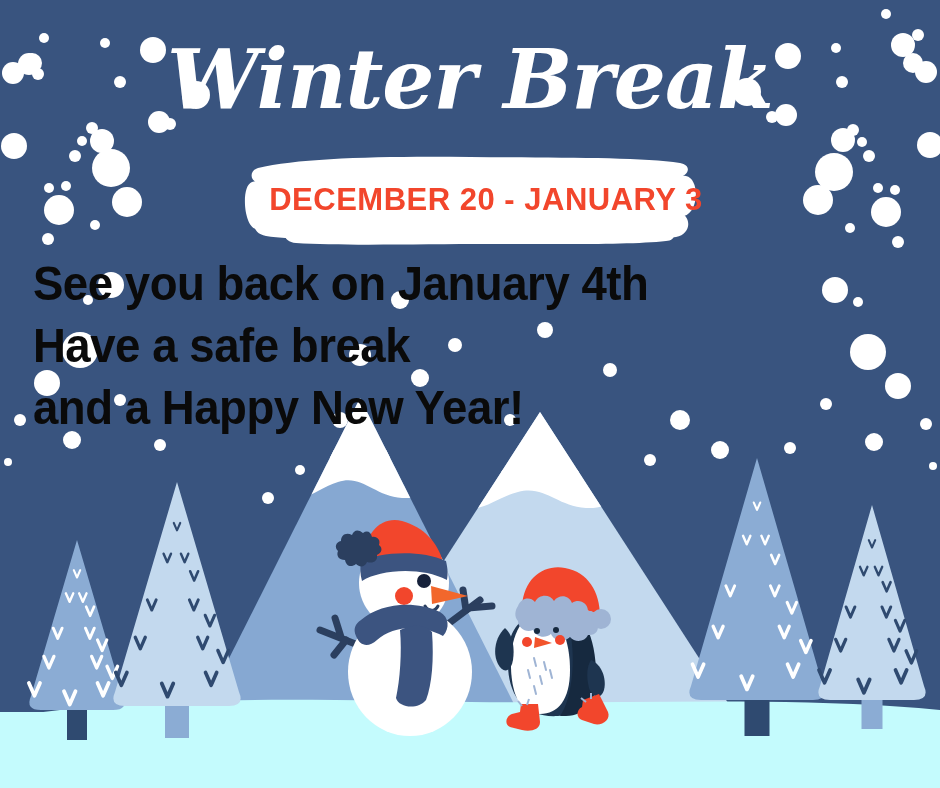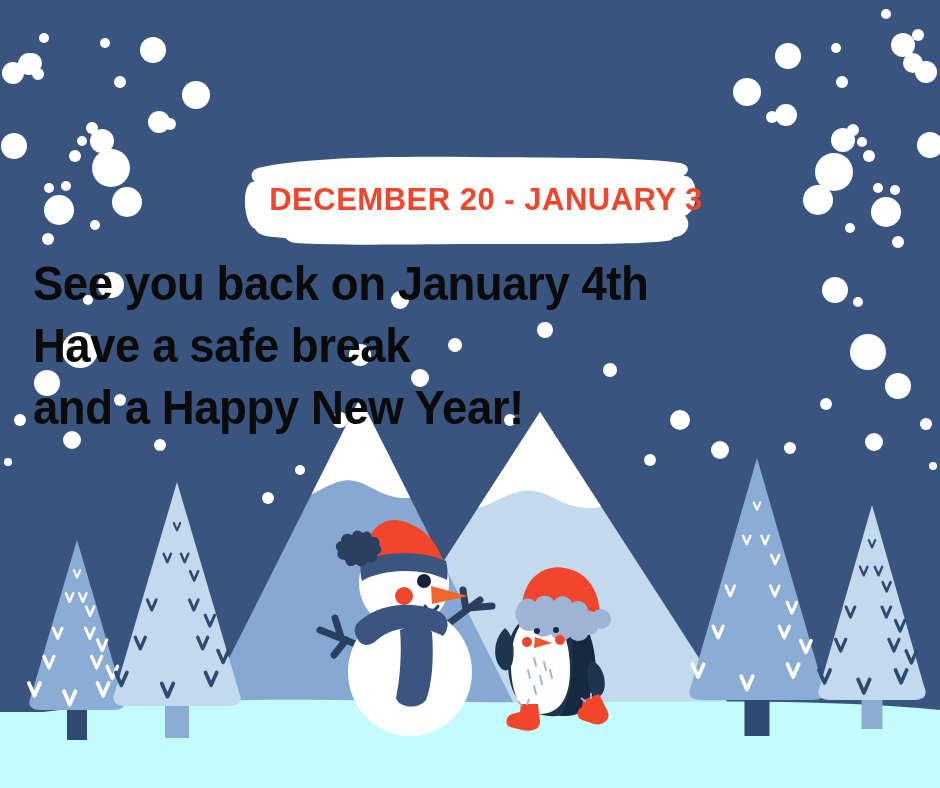--- a/index.html
+++ b/index.html
@@ -333,20 +333,21 @@
 
     <g>
       <path d="M 258,168 C 300,158 380,156 470,157 C 560,158 640,157 680,163 C 692,165 690,176 676,178 C 640,182 560,180 470,180 C 380,180 300,180 262,183 C 250,184 248,171 258,168 Z" fill="#FFFFFF"></path>
       <path d="M 252,182 C 290,172 370,170 470,171 C 570,172 650,170 686,176 C 700,179 699,212 684,216 C 648,224 560,221 468,221 C 376,221 292,224 258,229 C 244,231 240,186 252,182 Z" fill="#FFFFFF"></path>
       <path d="M 262,216 C 300,208 380,206 470,207 C 560,208 640,206 678,212 C 692,215 692,234 676,237 C 640,243 560,240 470,240 C 380,240 300,241 266,236 C 252,234 250,219 262,216 Z" fill="#FFFFFF"></path>
       <path d="M 290,232 C 340,226 420,225 500,226 C 580,227 640,228 668,232 C 676,233 676,240 666,241 C 630,245 560,244 490,244 C 420,244 340,246 296,243 C 284,242 282,233 290,232 Z" fill="#FFFFFF"></path>
     </g>
   </svg>
 
   <div class="txt-layer">
+    <div class="title">Winter Break</div>
     <div class="date-wrap">
       <div class="date-text">DECEMBER 20 - JANUARY 3</div>
     </div>
     <div class="body-lines" id="body-lines">
         <div class="body-line">See you back on January 4th</div>
         <div class="body-line">Have a safe break</div>
         <div class="body-line">and a Happy New Year!</div>
       </div>
   </div>
 

